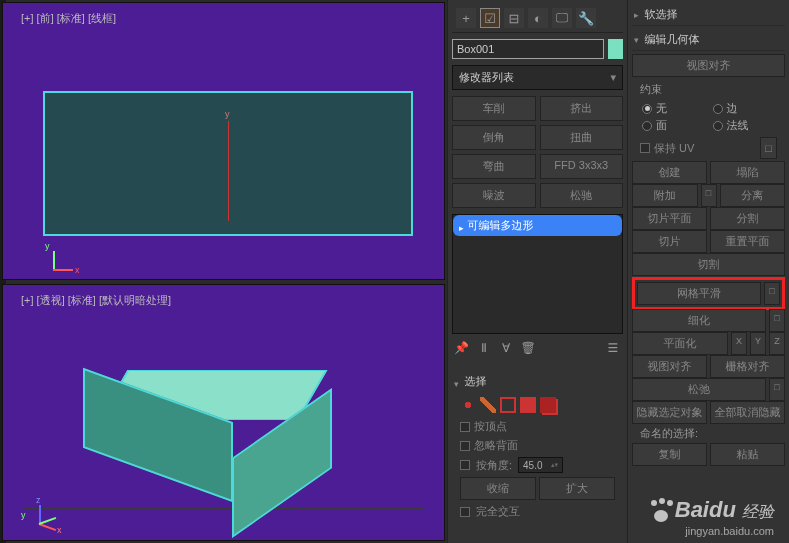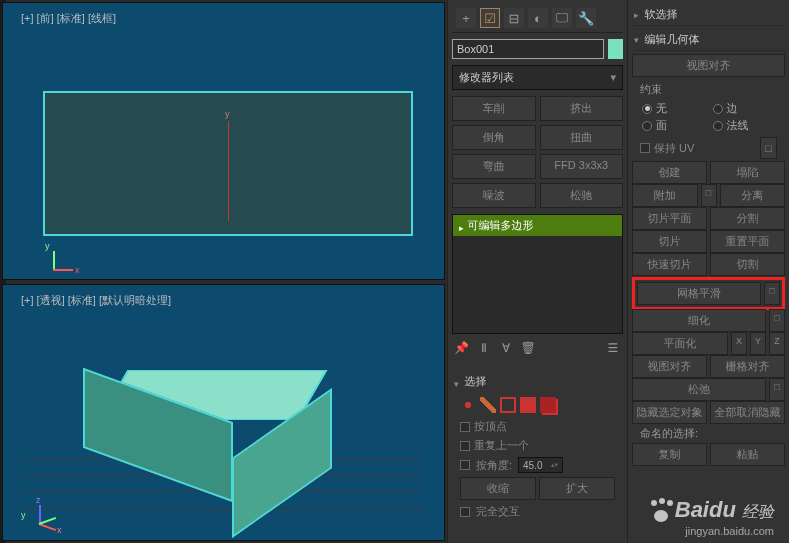--- a/index.html
+++ b/index.html
@@ -1,19 +1,19 @@
 <!DOCTYPE html>
 <html><head>
 <meta charset="utf-8">
 <style>
 * { margin:0; padding:0; box-sizing:border-box; font-family:"Microsoft YaHei",Arial,sans-serif; }
 body { background:#2a2a2a; width:789px; height:543px; overflow:hidden; position:relative; color:#aaa; font-size:11px; }
 .main { display:flex; height:100%; }
 .left { width:447px; display:flex; flex-direction:column; }
-.viewport { border:1px solid #111; background:#0c4a6e; position:relative; margin:2px; }
+.viewport { border:1px solid #111; background:#4c1d95; position:relative; margin:2px; }
 .vp1 { height:278px; }
 .vp2 { height:257px; }
 .vp-label { position:absolute; top:8px; left:18px; color:#bbb; font-size:11px; }
 .vp-inner1 { position:absolute; left:40px; top:88px; width:370px; height:145px; border:2px solid #4dd9d9; background:#254a50; }
 .vp-axis1 { position:absolute; left:50px; bottom:8px; }
 .vp-axis1 .ay { position:absolute; width:2px; height:20px; background:#7aff7a; bottom:0; left:0; }
 .vp-axis1 .ax { position:absolute; width:20px; height:2px; background:#ff5555; bottom:0; left:0; }
 .vp-axis1 .lbl-y { position:absolute; color:#7aff7a; bottom:20px; left:-8px; font-size:9px; }
 .vp-axis1 .lbl-x { position:absolute; color:#ff5555; bottom:-4px; left:22px; font-size:9px; }
 .gizmo1 { position:absolute; left:50%; top:20%; }
@@ -40,21 +40,21 @@
 .tb-icon { width:20px; height:20px; background:#3a3a3a; color:#999; display:flex; align-items:center; justify-content:center; font-size:13px; }
 .tb-icon.active { background:#4a3a2a; border:1px solid #888; }
 .name-row { display:flex; margin:6px 0; }
 .name-input { flex:1; background:#2a2a2a; border:1px solid #a3a3a3; color:#ccc; padding:3px 4px; font-size:11px; }
 .color-sw { width:20px; height:20px; background:#7ae0c0; margin-left:4px; }
 .dropdown { background:#2a2a2a; border:1px solid #111; color:#ccc; padding:4px 6px; font-size:11px; display:flex; justify-content:space-between; align-items:center; margin-bottom:6px; }
 .dropdown::after { content:"▾"; color:#888; }
 .btn-grid { display:grid; grid-template-columns:1fr 1fr; gap:4px; }
 .btn { background:#3a3a3a; border:1px solid #222; color:#888; padding:4px; text-align:center; font-size:11px; cursor:pointer; }
 .stack-list { background:#2a2a2a; border:1px solid #111; height:120px; margin-top:6px; }
-.stack-item { background:#4d7c0f; color:#fff; padding:3px 6px; font-size:11px; display:flex; align-items:flex-end; gap:4px; }
+.stack-item { background:#3b82f6; color:#fff; padding:3px 6px; font-size:11px; display:flex; align-items:flex-end; gap:4px;border-radius:6px; }
 .stack-item::before { content:"▸"; font-size:9px; }
 .stack-tools { display:flex; gap:6px; padding:6px 2px; align-items:center; }
 .st-icon { width:16px; height:16px; color:#999; font-size:12px; display:flex; align-items:center; justify-content:center; }
 .pin { color:#bbb; }
 .rollout { margin-top:8px; }
 .rollout-hdr { color:#ccc; font-size:11px; padding:4px 2px; display:flex; align-items:flex-end; gap:6px; }
 .rollout-hdr::before { content:"▾"; color:#888; font-size:9px; }
 .sel-icons { display:flex; gap:4px; padding:4px 8px; }
 .sel-icon { width:16px; height:16px; background:#3a2a2a; }
 .sel-icon.v { background:radial-gradient(#cc3333 30%, transparent 30%); }
@@ -194,21 +194,21 @@
         <div class="sel-icon b"></div>
         <div class="sel-icon p"></div>
         <div class="sel-icon el"></div>
       </div>
       <div class="chk-row">
         <div class="chk"></div>
         <span>按顶点</span>
       </div>
       <div class="chk-row">
         <div class="chk"></div>
-        <span>重复上一个</span>
+        <span>忽略背面</span>
       </div>
       <div class="spin-row">
         <div class="chk"></div>
         <span>按角度:</span>
         <div class="spin">
             <span>45.0</span>
           </div>
       </div>
       <div class="btn-row" style="padding:2px 8px">
         <div class="btn">收缩</div>
@@ -267,21 +267,20 @@
       </div>
       <div class="btn-row">
         <div class="btn">切片平面</div>
         <div class="btn">分割</div>
       </div>
       <div class="btn-row">
         <div class="btn">切片</div>
         <div class="btn">重置平面</div>
       </div>
       <div class="btn-row">
-        <div class="btn">快速切片</div>
         <div class="btn">切割</div>
       </div>
       <div class="highlight">
         <div class="btn-row">
           <div class="btn">网格平滑</div>
           <div class="btn sq">□</div>
         </div>
       </div>
       <div class="btn-row" style="margin-top:-2px">
         <div class="btn" style="flex:1.2">细化</div>

